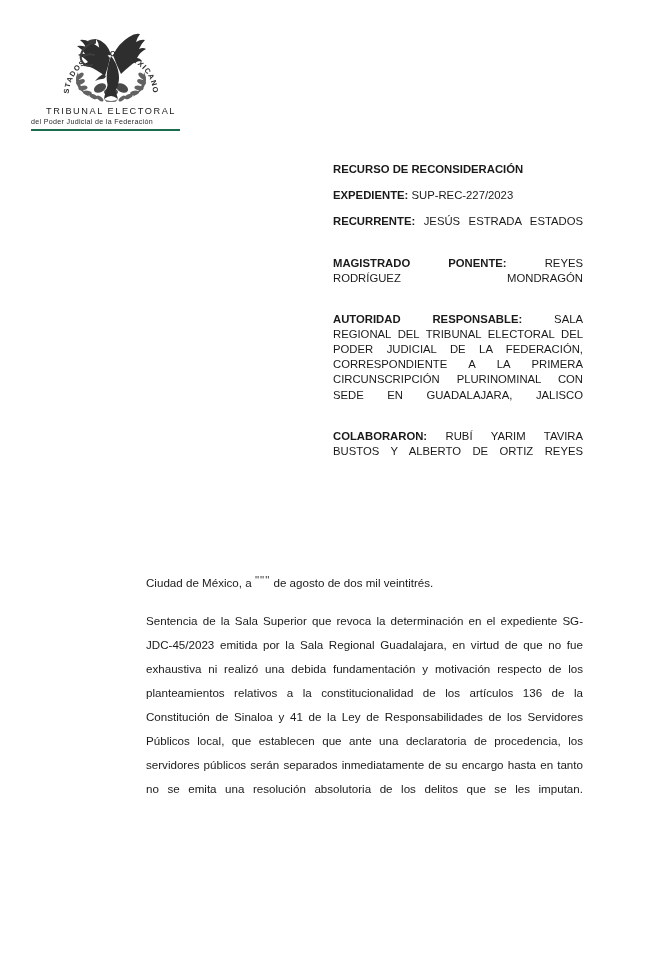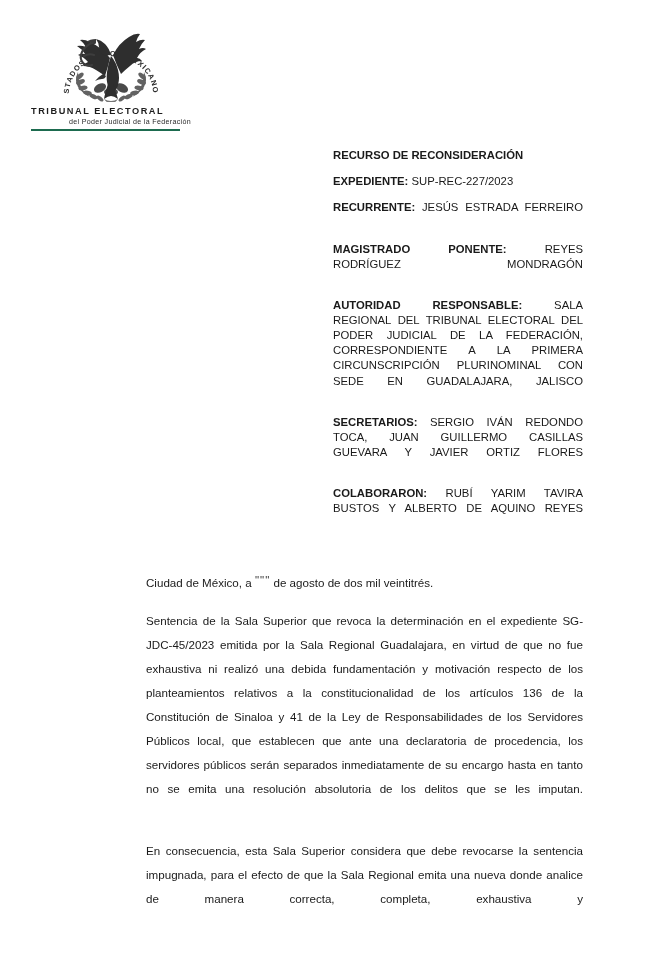--- a/index.html
+++ b/index.html
@@ -28,48 +28,48 @@
   .emblem-wrap {
     width: 110px;
     height: 80px;
     margin: 0 auto 4px auto;
     display: block;
   }
   .emblem-wrap svg { display: block; }
 
   .lh-title {
     font-size: 9.2px;
-    font-weight: bold;
+    font-weight: normal;
     letter-spacing: 1.55px;
     color: #1d1d1d;
-    text-align: left;
+    text-align: center;
     white-space: nowrap;
     line-height: 1.15;
   }
   .lh-sub {
     font-size: 7.1px;
     letter-spacing: 0.32px;
     color: #2a2a2a;
-    text-align: right;
+    text-align: left;
     white-space: nowrap;
     margin-top: 1px;
     line-height: 1.15;
   }
   .lh-rule {
     margin-top: 3px;
     height: 2px;
     width: 149px;
     background: #1d6b4f;
   }
 
   
   .caption-block {
     position: absolute;
     left: 333px;
-    top: 148px;
+    top: 162px;
     width: 250px;
     font-size: 11.3px;
     line-height: 1.34;
     text-align: justify;
     text-justify: inter-word;
   }
   .caption-block .cap-para {
     margin: 0 0 11px 0;
     text-align: justify;
   }
@@ -192,40 +192,36 @@
 
   <p class="cap-para no-just">
     <span class="lbl">RECURSO DE RECONSIDERACIÓN</span>
   </p>
 
   <p class="cap-para no-just">
     <span class="lbl">EXPEDIENTE:</span><span> SUP-REC-227/2023</span>
   </p>
 
   <p class="cap-para">
-    <span class="lbl">RECURRENTE:</span><span> JESÚS ESTRADA FERREIRO</span>
+    <span class="lbl">RECURRENTE:</span><span> JESÚS ESTRADA ESTADOS</span>
   </p>
 
   <p class="cap-para">
     <span class="lbl">MAGISTRADO PONENTE:</span><span> REYES RODRÍGUEZ MONDRAGÓN</span>
   </p>
 
   <p class="cap-para">
     <span class="lbl">AUTORIDAD RESPONSABLE:</span><span> SALA REGIONAL DEL TRIBUNAL ELECTORAL DEL PODER JUDICIAL DE LA FEDERACIÓN, CORRESPONDIENTE A LA PRIMERA CIRCUNSCRIPCIÓN PLURINOMINAL CON SEDE EN GUADALAJARA, JALISCO</span>
   </p>
 
-  <p class="cap-para">
-    <span class="lbl">SECRETARIOS:</span><span> SERGIO IVÁN REDONDO TOCA, JUAN GUILLERMO CASILLAS GUEVARA Y JAVIER ORTIZ FLORES</span>
-  </p>
-
-  <p class="cap-para">
-    <span class="lbl">COLABORARON:</span><span> RUBÍ YARIM TAVIRA BUSTOS Y ALBERTO DE AQUINO REYES</span>
+
+  <p class="cap-para">
+    <span class="lbl">COLABORARON:</span><span> RUBÍ YARIM TAVIRA BUSTOS Y ALBERTO DE ORTIZ REYES</span>
   </p>
 </div>
 
 <div class="body-block">
 
   <p class="plain"><span>Ciudad de México, a </span><span class="redact">"""</span><span> de agosto de dos mil veintitrés.</span></p>
 
   <p class="just-force"><span class="bold">Sentencia</span><span> de la Sala Superior que </span><span class="bold">revoca</span><span> la determinación en el expediente SG-JDC-45/2023 emitida por la Sala Regional Guadalajara, en virtud de que no fue exhaustiva ni realizó una debida fundamentación y motivación respecto de los planteamientos relativos a la constitucionalidad de los artículos 136 de la Constitución de Sinaloa y 41 de la Ley de Responsabilidades de los Servidores Públicos local, que establecen que ante una declaratoria de procedencia, los servidores públicos serán separados inmediatamente de su encargo hasta en tanto no se emita una resolución absolutoria de los delitos que se les imputan.</span></p>
 
-  <p class="just-force">En consecuencia, esta Sala Superior considera que debe revocarse la sentencia impugnada, para el efecto de que la Sala Regional emita una nueva donde analice de manera correcta, completa, exhaustiva y</p>
 </div>
 
 </body></html>

